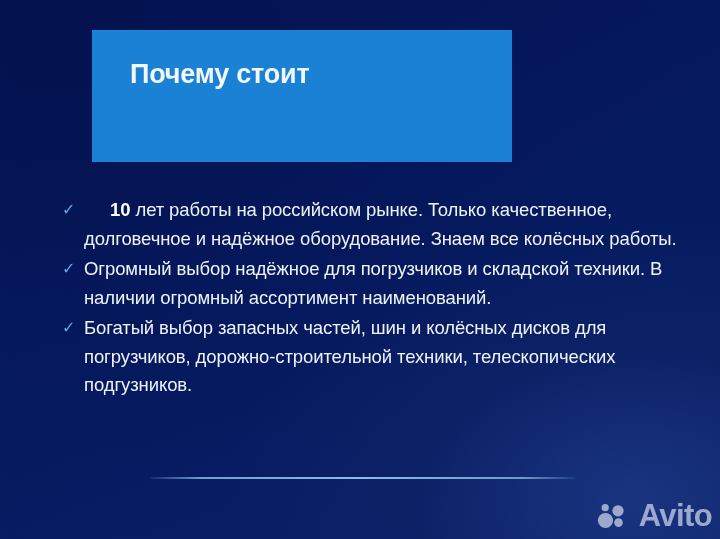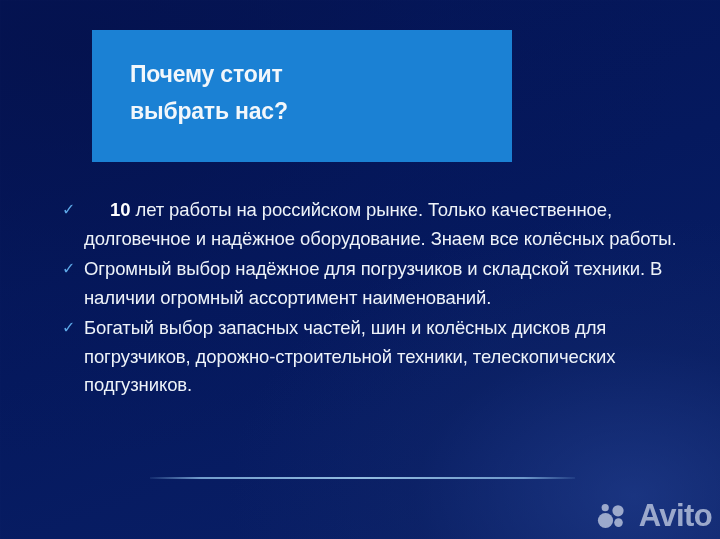--- a/index.html
+++ b/index.html
@@ -47,21 +47,21 @@
     width: 420px;
     height: 132px;
     background: #1b81d4;
     box-sizing: border-box;
     padding: 26px 0 0 38px;
     z-index: 3;
   }
   #title-box .title-line {
     display: block;
     color: #f2f7fb;
-    font-size: 23px;
+    font-size: 27px;
     font-weight: bold;
     line-height: 37px;
     letter-spacing: -0.2px;
     white-space: nowrap;
   }
 
   
   #bullet-list {
     position: absolute;
     left: 60px;
@@ -133,21 +133,20 @@
     letter-spacing: -0.6px;
   }
 </style>
 </head>
 <body>
 
 <div id="slide">
 
   <div id="title-box">
     <span class="title-line">Почему стоит</span>
-    <span class="title-line">выбрать нас?</span>
   </div>
 
   <div id="bullet-list">
 
     <div class="bullet-item">
       <span class="bullet-check">✓</span>
       <span class="bullet-text"><span class="lead">10</span><span> лет работы на российском рынке. Только качественное, долговечное и надёжное оборудование. Знаем все колёсных работы.</span></span>
     </div>
 
     <div class="bullet-item">

